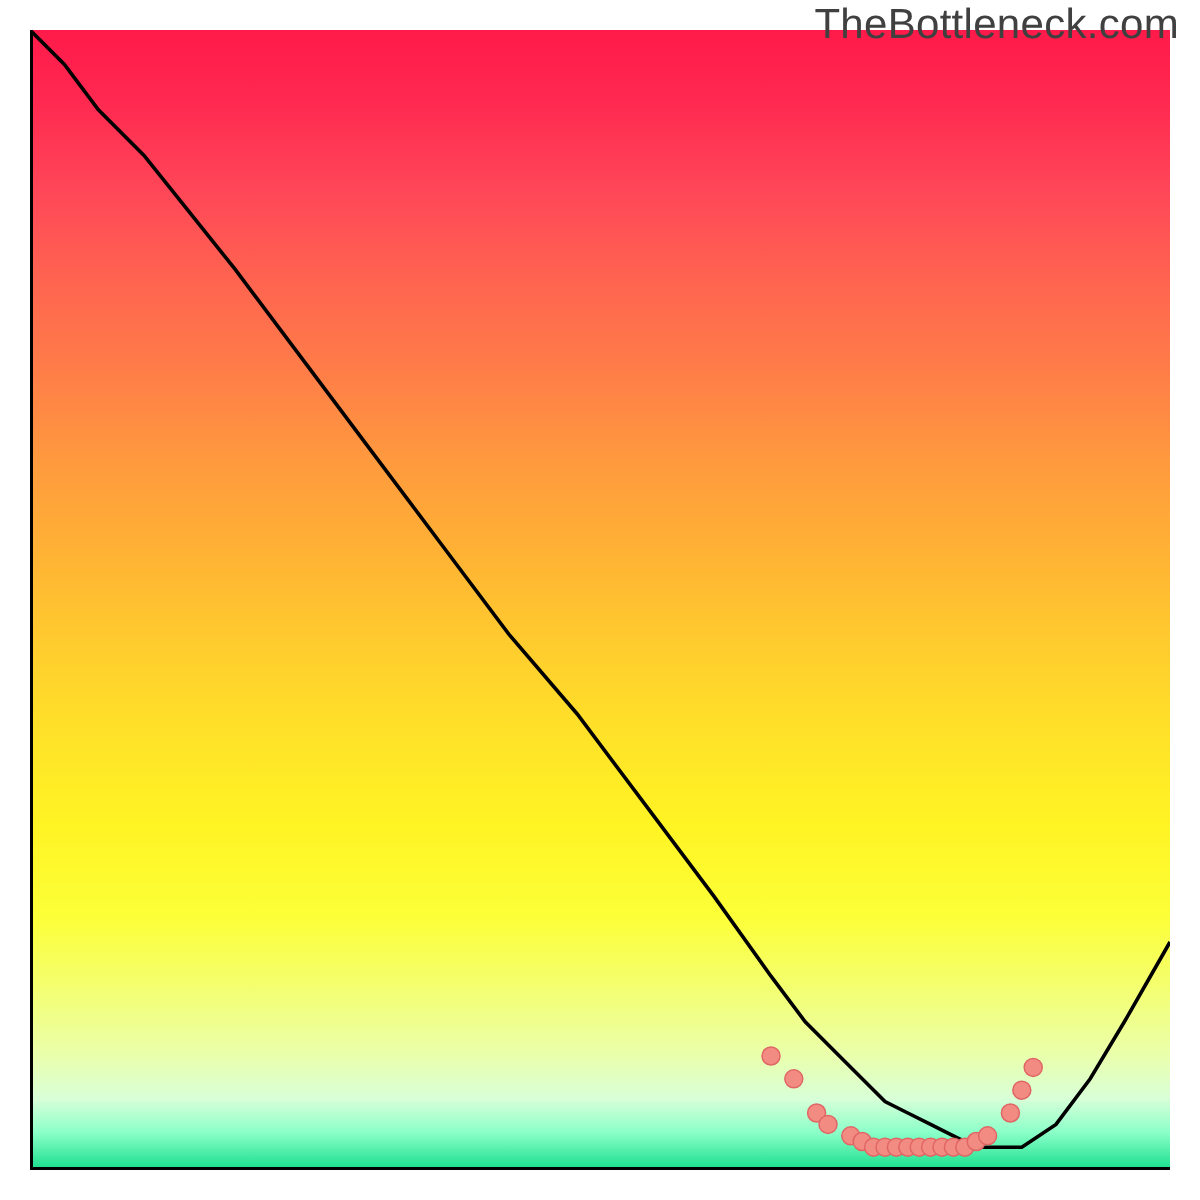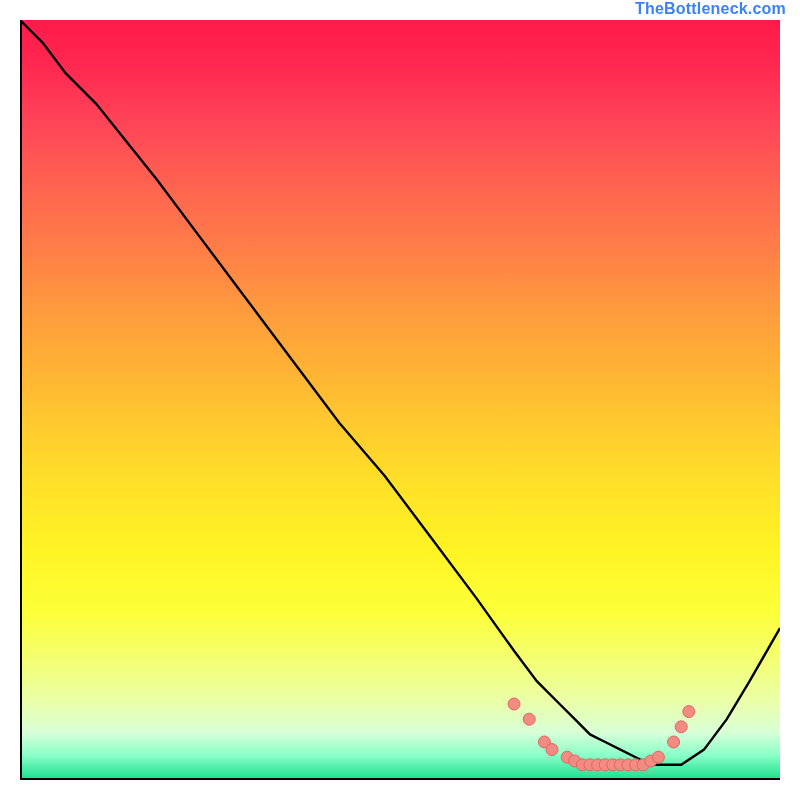--- a/index.html
+++ b/index.html
@@ -41,23 +41,23 @@
       #20e090 100%
     );
     border-left: 2px solid #000;
     border-bottom: 2px solid #000;
     box-sizing: border-box;
   }
   .watermark {
     position: absolute;
     top: 0px;
     right: 14px;
-    font-size: 16px;
-    color: #3b82f6;
-    font-weight: 700;
+    font-size: 28px;
+    color: #404040;
+    font-weight: 400;
     letter-spacing: 0.2px;
   }
   svg.overlay {
     position: absolute;
     left: 20px;
     top: 20px;
     width: 760px;
     height: 760px;
     pointer-events: none;
   }

